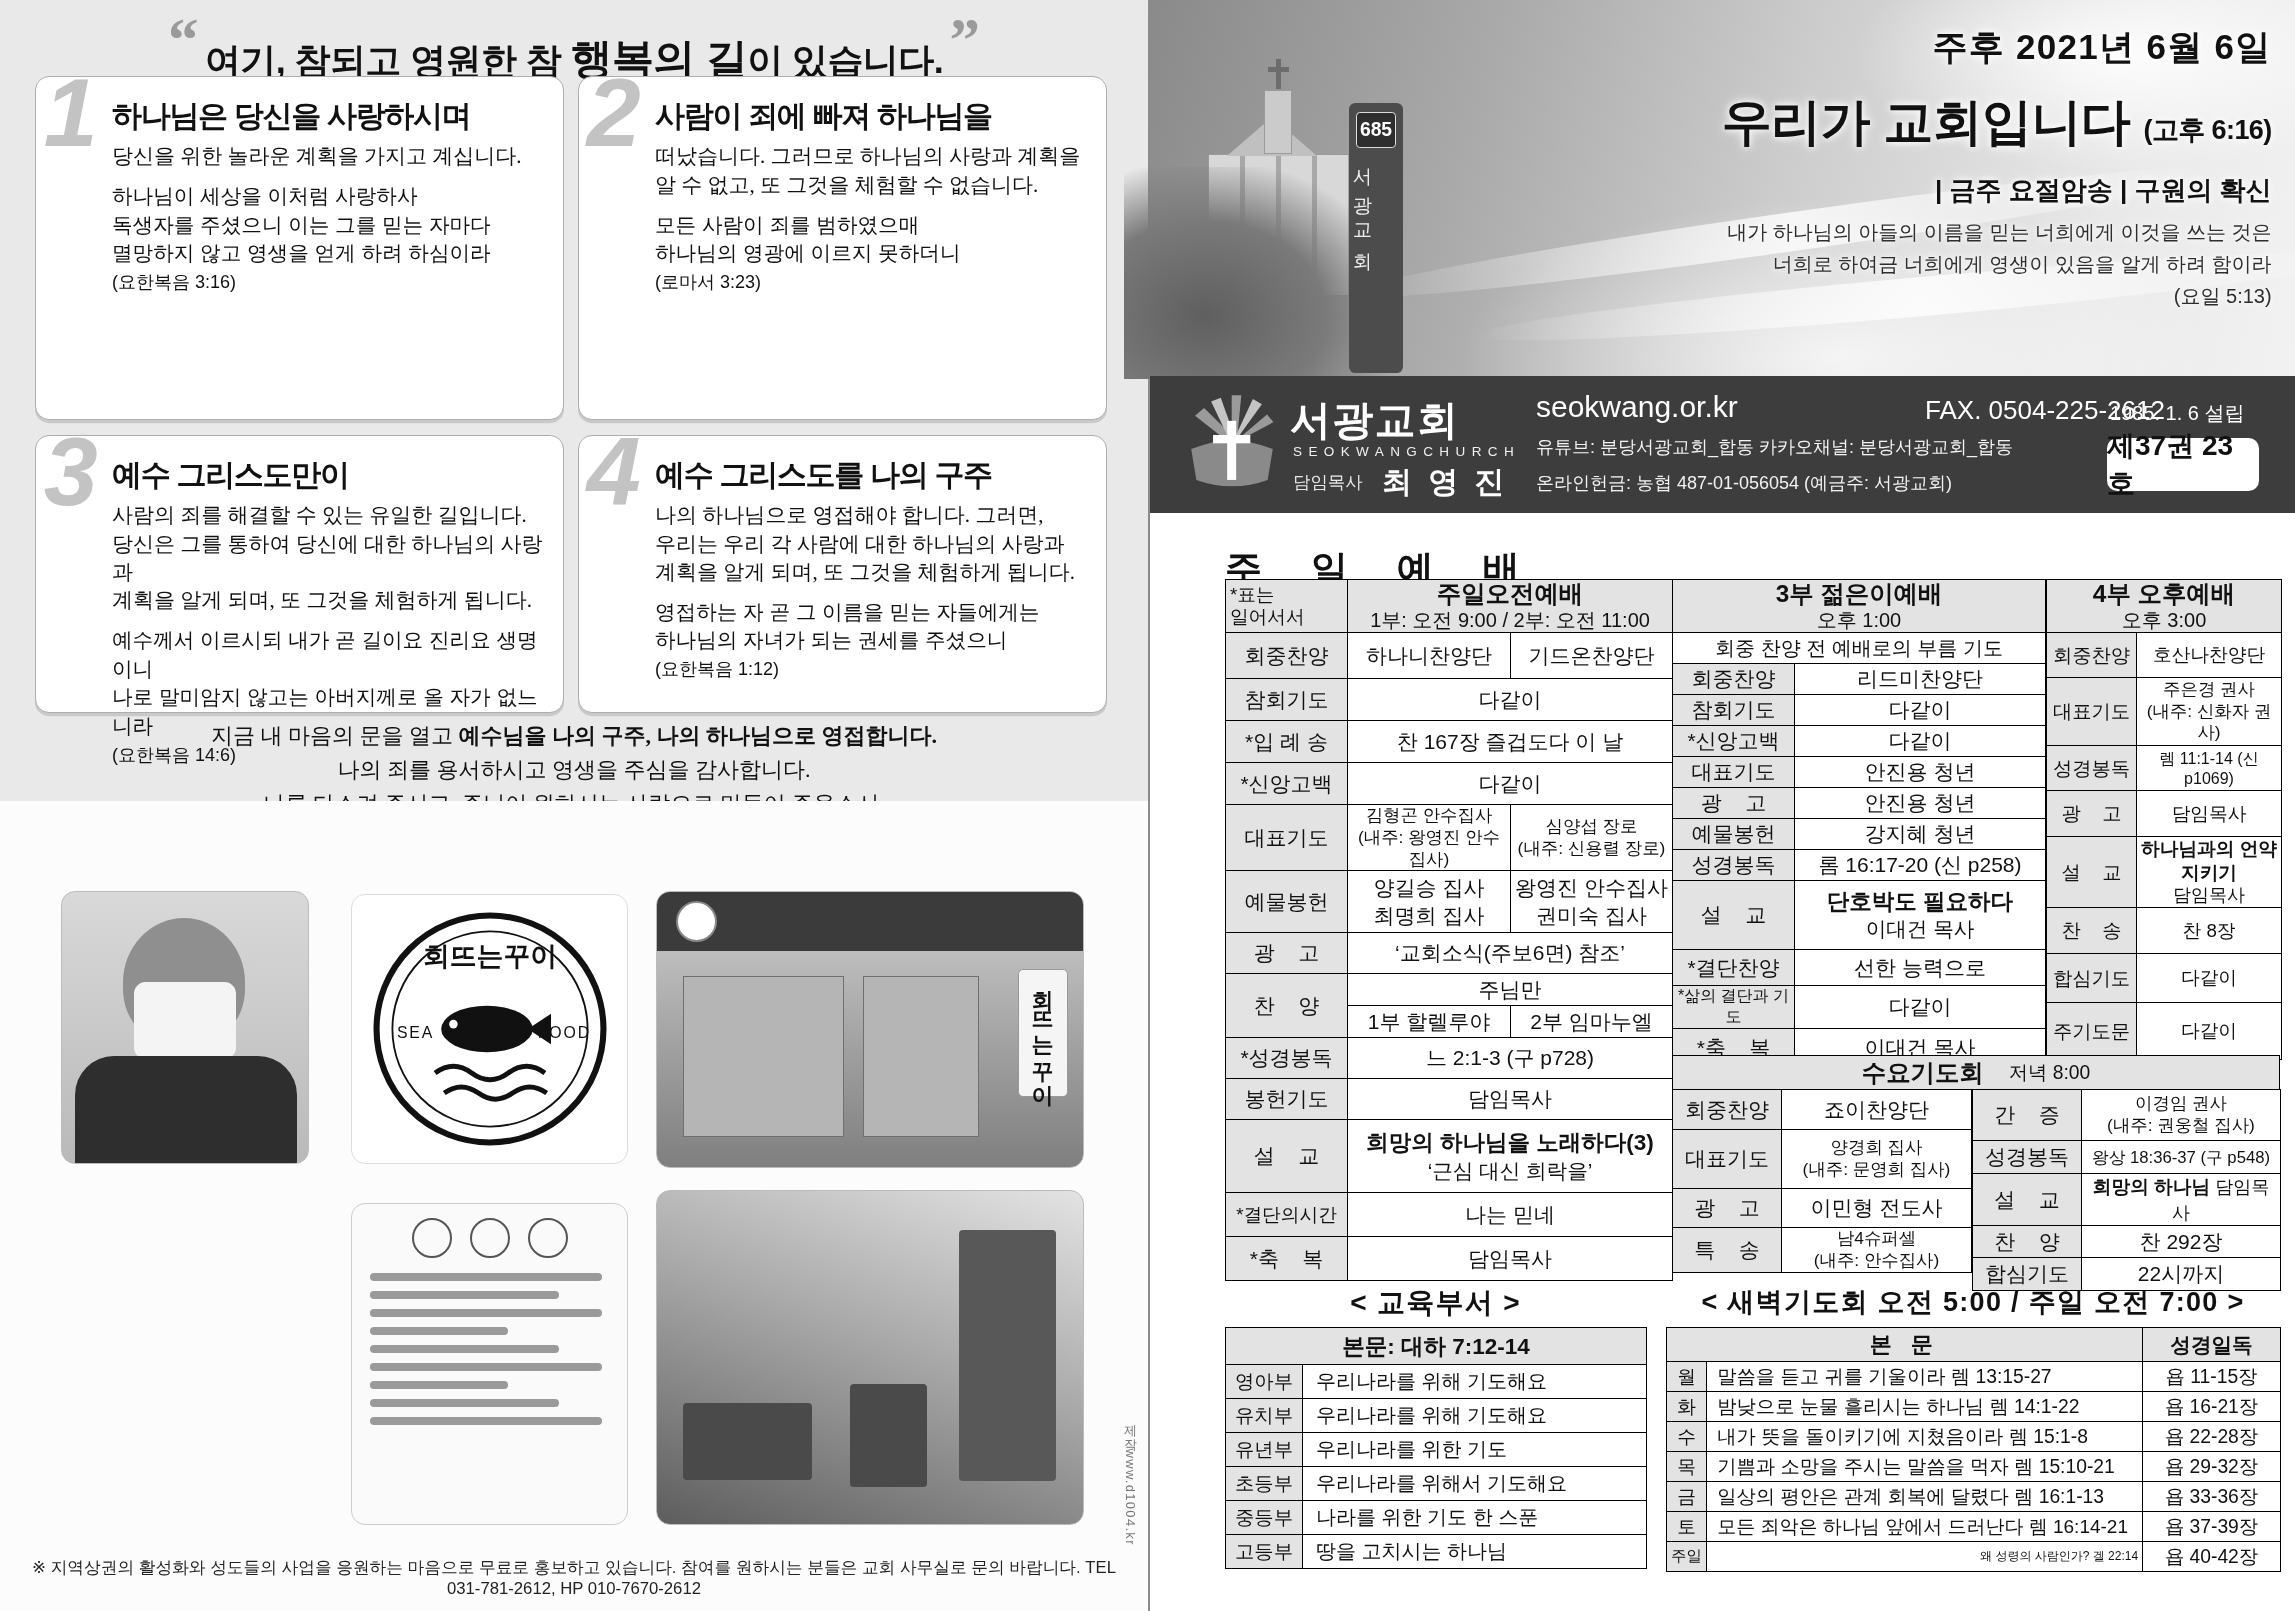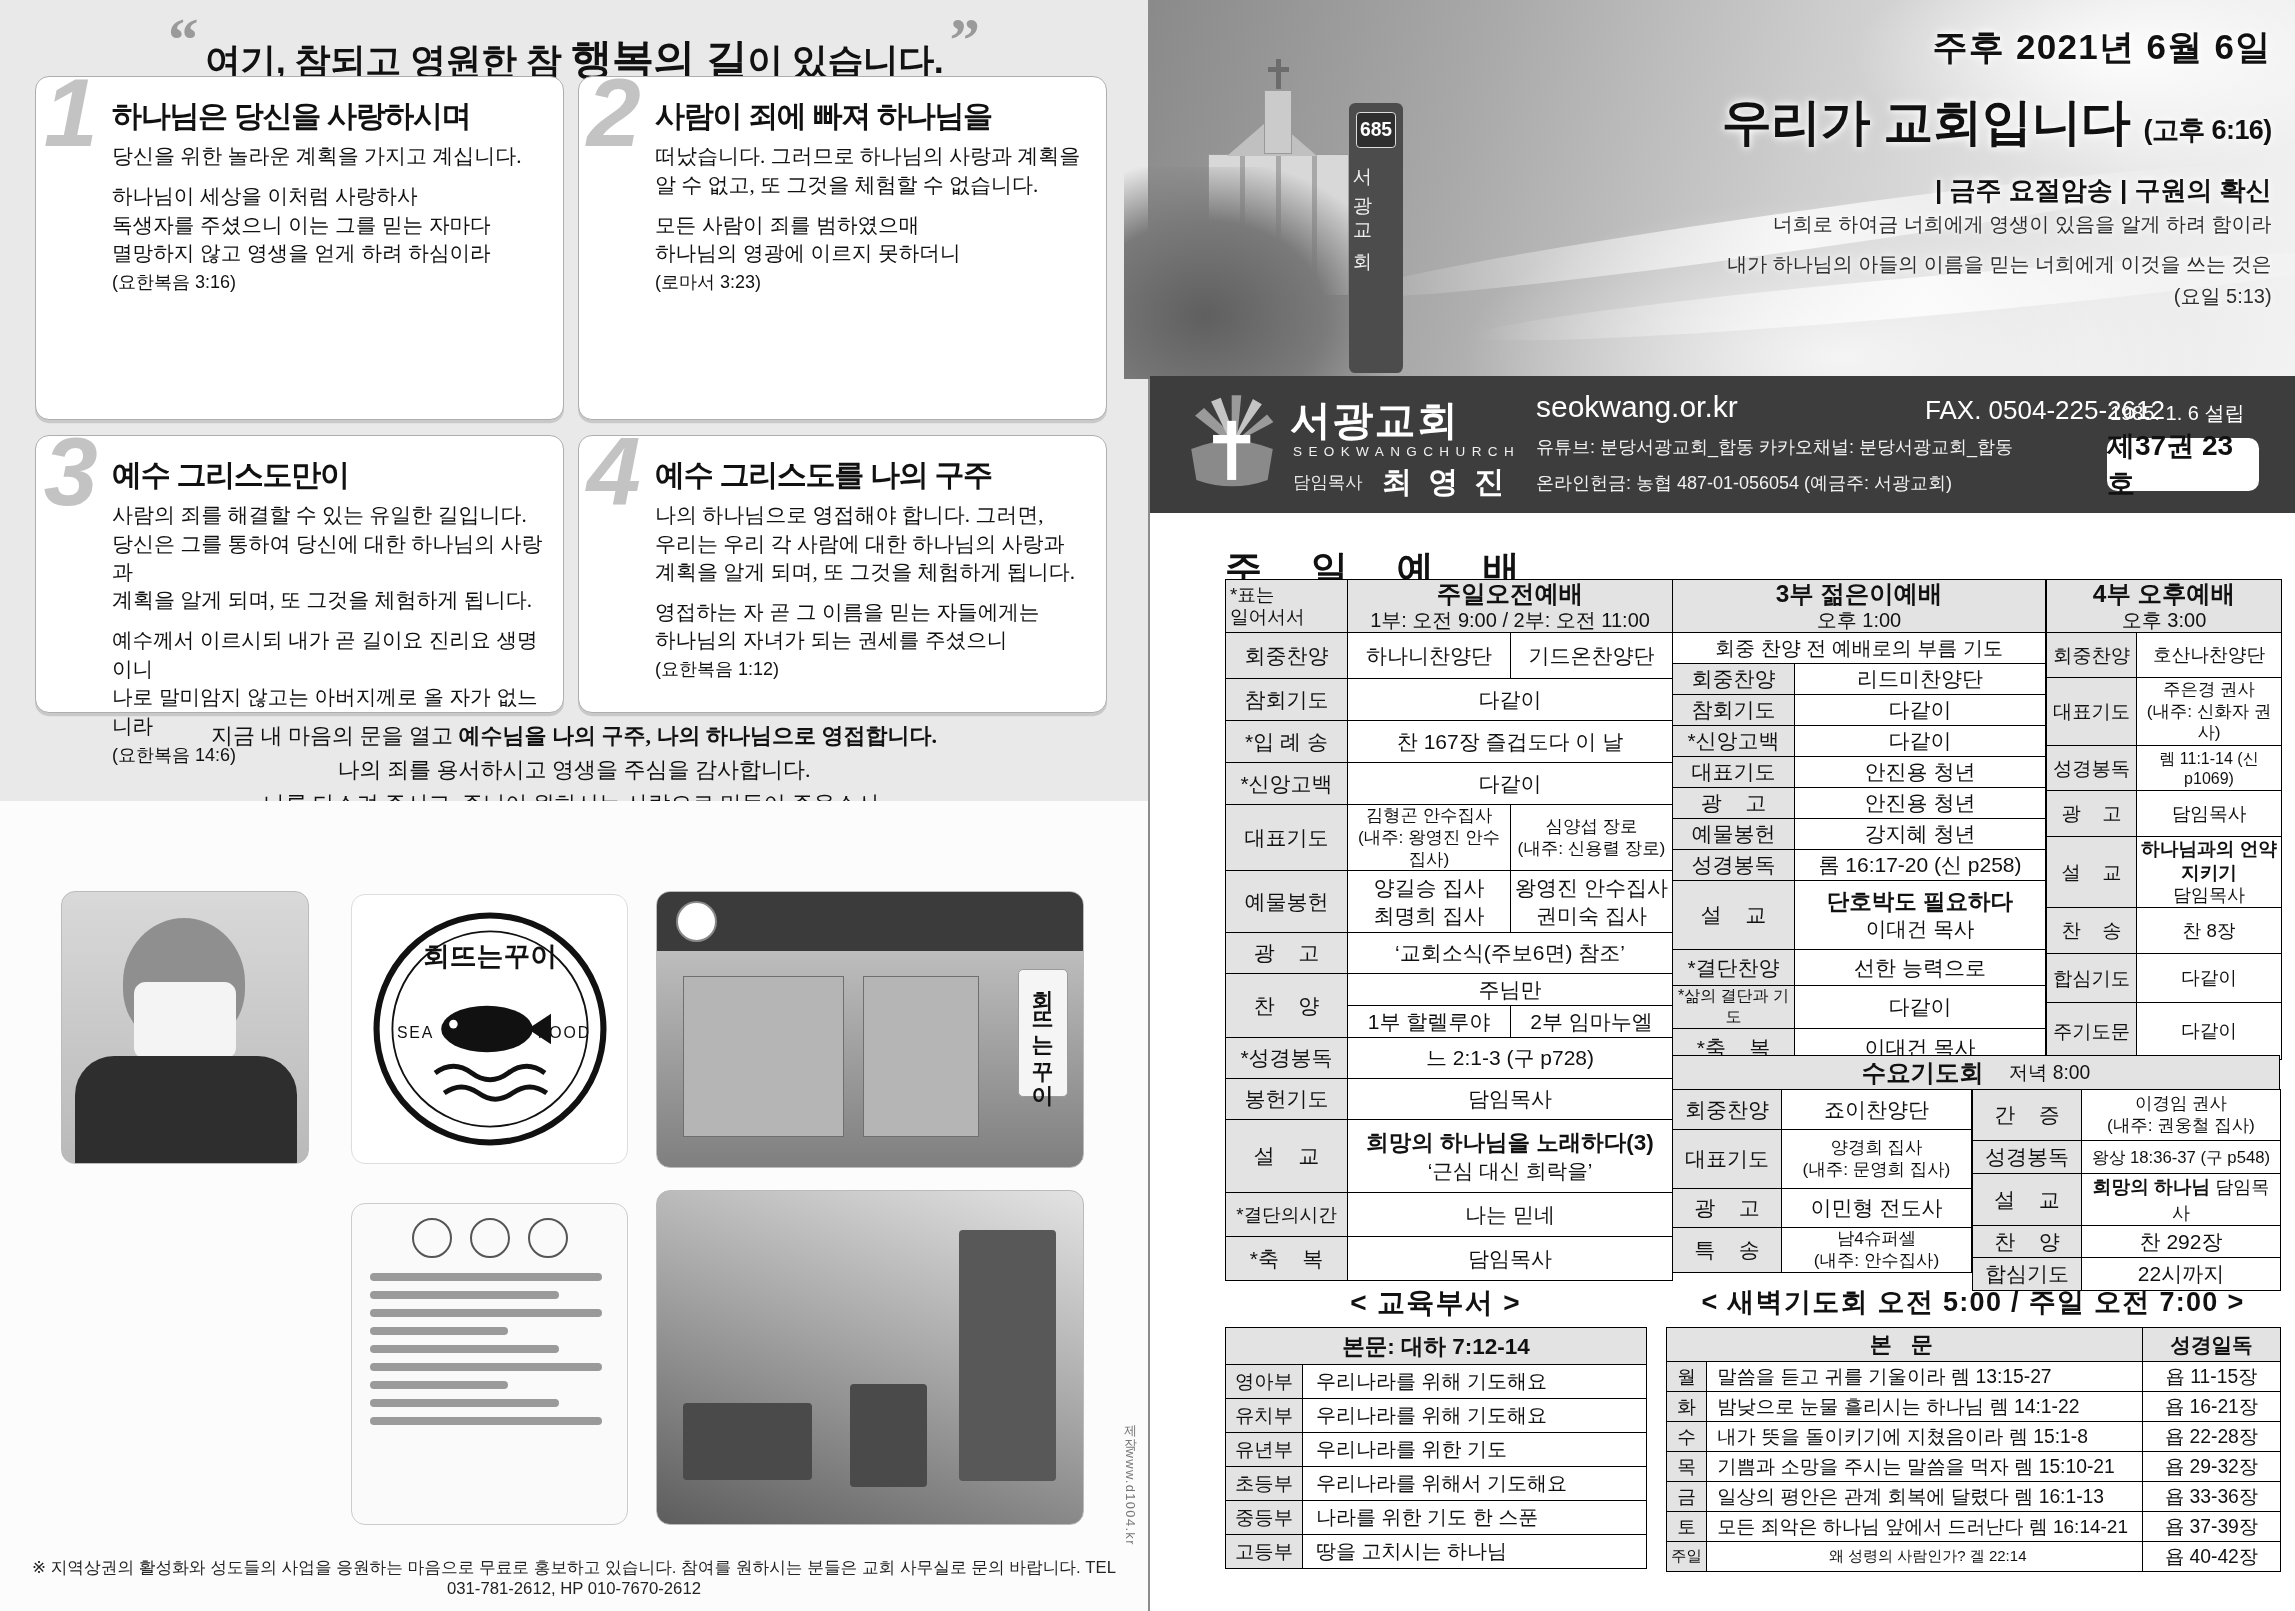--- a/index.html
+++ b/index.html
@@ -230,22 +230,22 @@
     </div>
     <div class="trees"></div>
     <div class="pillar">
       <div class="psign">685</div>
       <div class="ptext">서광교회</div>
     </div>
     <div class="rhead">
       <div class="rdate">주후 2021년 6월 6일</div>
       <div class="rtitle"><span>우리가 교회입니다</span> <span class="rtitleref">(고후 6:16)</span></div>
       <div class="rmem">| 금주 요절암송 | 구원의 확신</div>
+      <div class="rverse">내가 하나님의 아들의 이름을 믿는 너희에게 이것을 쓰는 것은</div>
       <div class="rverse" style="margin-top:1.3px">너희로 하여금 너희에게 영생이 있음을 알게 하려 함이라</div>
-      <div class="rverse">내가 하나님의 아들의 이름을 믿는 너희에게 이것을 쓰는 것은</div>
       <div class="rverseref">(요일 5:13)</div>
     </div>
   </div>
 
   <div class="band">
     <svg class="abs" style="left:32px;top:14px" width="100" height="106" viewBox="0 0 155 165">
       <g>
         <path d="M77 85 L20 40 L34 28 L77 70 Z" fill="#9a9a9a"></path>
         <path d="M77 85 L45 18 L60 12 L80 68 Z" fill="#c4c4c4"></path>
         <path d="M77 85 L77 8 L92 8 L86 70 Z" fill="#9a9a9a"></path>
@@ -606,20 +606,20 @@
           <td style="text-align:left;padding-left:10.3px;font-size:19.3px">일상의 평안은 관계 회복에 달렸다 렘 16:1-13</td>
           <td style="font-size:19.3px">욥 33-36장</td>
         </tr>
     <tr style="height:30px">
           <td class="lab" style="font-size:18.7px">토</td>
           <td style="text-align:left;padding-left:10.3px;font-size:19px">모든 죄악은 하나님 앞에서 드러난다 렘 16:14-21</td>
           <td style="font-size:19.3px">욥 37-39장</td>
         </tr>
     <tr style="height:30px">
           <td class="lab" style="font-size:15.4px">주일</td>
-          <td style="text-align:center;padding-left:10.3px;font-size:15px">왜 성령의 사람인가? 겔 22:14</td>
+          <td style="text-align:right;padding-left:10.3px;font-size:12px">왜 성령의 사람인가? 겔 22:14</td>
           <td style="font-size:19.3px">욥 40-42장</td>
         </tr>
   </tbody>
     </table>
 
 </div>
 
 
 </body></html>

